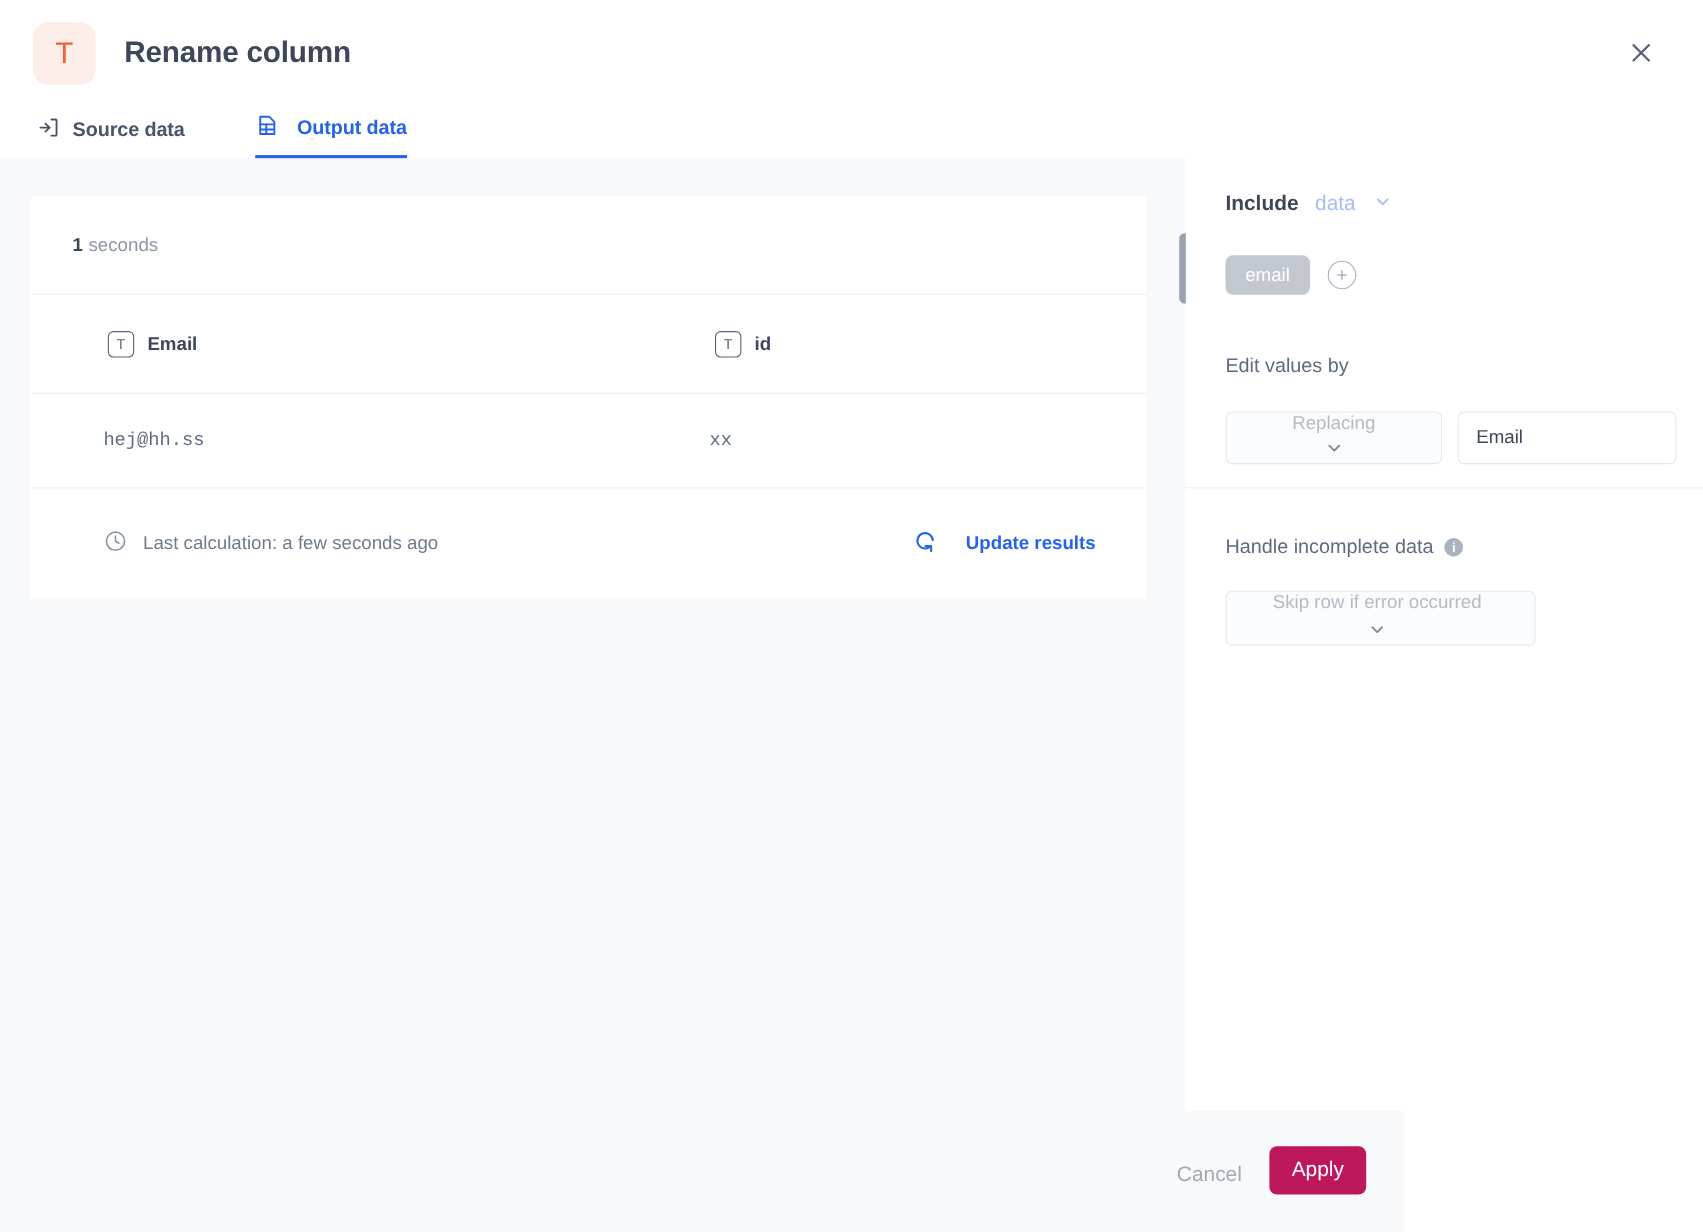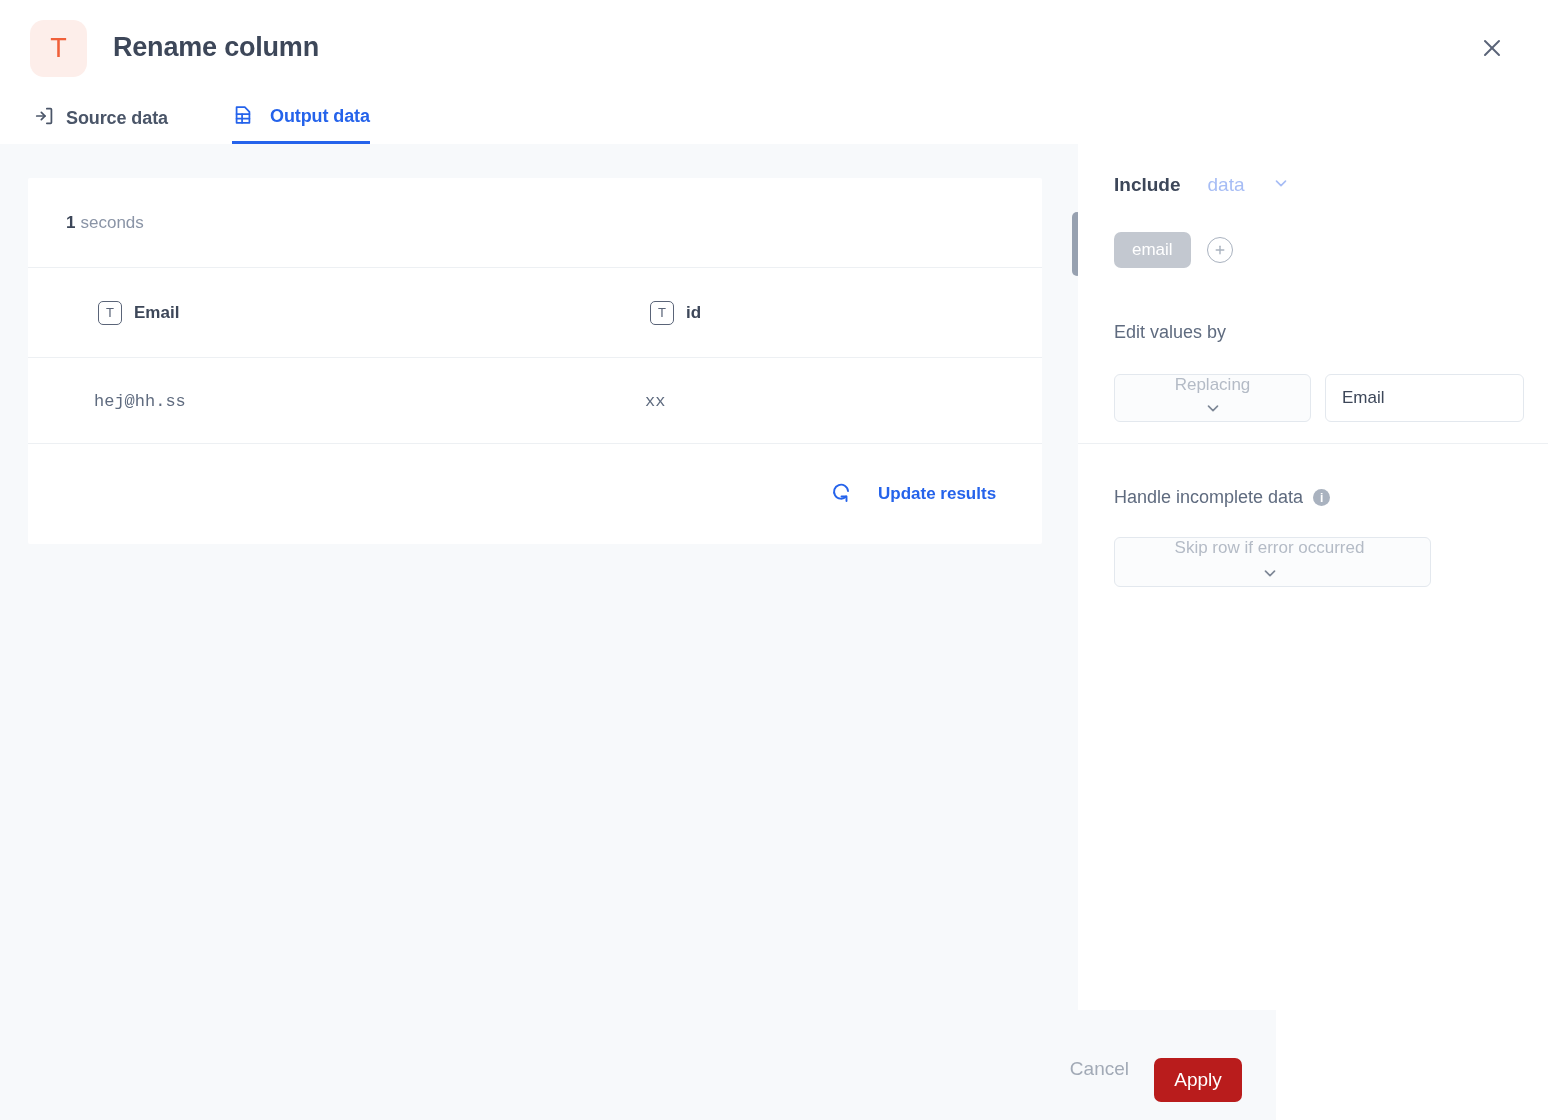--- a/index.html
+++ b/index.html
@@ -129,21 +129,21 @@
   }
 
   
   .right-panel {
     position: absolute; left: 1078px; top: 144px;
     width: 470px; height: 866px;
     background: #ffffff;
   }
   .include-line {
     position: absolute; left: 36px; top: 30px;
-    display: flex; align-items: center; gap: 27px;
+    display: flex; align-items: center; gap: 15px;
   }
   .include-label { font-size: 19px; font-weight: 700; color: #3D4759; }
   .include-value { font-size: 19px; font-weight: 400; color: #A7BDF5; cursor: pointer; }
 
   .chips-row {
     position: absolute; left: 36px; top: 88px;
     display: flex; align-items: center; gap: 16px;
   }
   .chip {
     height: 36px; padding: 0 18px;
@@ -198,37 +198,37 @@
     display: flex; align-items: center; gap: 10px;
   }
   .info-icon {
     width: 17px; height: 17px; border-radius: 50%;
     background: #A9B2BF; color: #ffffff;
     font-size: 12px; font-weight: 700;
     display: flex; align-items: center; justify-content: center;
     line-height: 1; cursor: pointer;
   }
   .select-box.skiprow {
-    position: absolute; left: 36px; top: 393px; width: 317px; height: 50px; padding-left: 10px;
+    position: absolute; left: 36px; top: 393px; width: 282px; height: 50px; padding-left: 10px;
   }
 
   
   .footer {
     position: absolute; left: 0; top: 1010px; width: 1276px; height: 110px;
     background: #F7F9FB;
   }
   .cancel-btn {
     position: absolute; right: 147px; top: 48px;
     font-size: 19px; color: #A2AAB6; cursor: pointer;
     background: none; border: none; font-family: inherit;
   }
   .apply-btn {
-    position: absolute; right: 34px; top: 48px;
+    position: absolute; right: 34px; top: 32px;
     width: 88px; height: 44px;
-    background: #b91c1c; border: none; border-radius: 7px;
+    background: #be185d; border: none; border-radius: 7px;
     color: #ffffff; font-size: 19px; font-weight: 400;
     font-family: inherit; cursor: pointer;
   }
 
   .chev { display: inline-block; }
 </style>
 </head>
 <body>
 
 <div id="app">
@@ -293,20 +293,29 @@
         <span class="col-name">id</span>
       </div>
     </div>
 
     <div class="card-row data-row">
       <div class="data-cell c1">hej@hh.ss</div>
       <div class="data-cell c2">xx</div>
     </div>
 
     <div class="calc-row">
+      <div class="calc-left">
+        <span>
+          <svg width="22" height="22" viewBox="0 0 24 24" fill="none" stroke="#8A94A6" stroke-width="1.6" stroke-linecap="round" stroke-linejoin="round">
+            <circle cx="12" cy="12" r="9"></circle>
+            <polyline points="12 7 12 12 15.5 14"></polyline>
+          </svg>
+        </span>
+        <span class="calc-text">Last calculation: a few seconds ago</span>
+      </div>
       <div class="update-results">
         <span>
           <svg width="24" height="24" viewBox="0 0 24 24" fill="none" stroke="#2563EB" stroke-width="1.9" stroke-linecap="round" stroke-linejoin="round">
             <path d="M19 11a7 7 0 1 0-1.9 5.5"></path>
             <polyline points="12.5 16.5 17.5 16.5 17.5 21"></polyline>
           </svg>
         </span>
         <span class="update-text">Update results</span>
       </div>
     </div>

